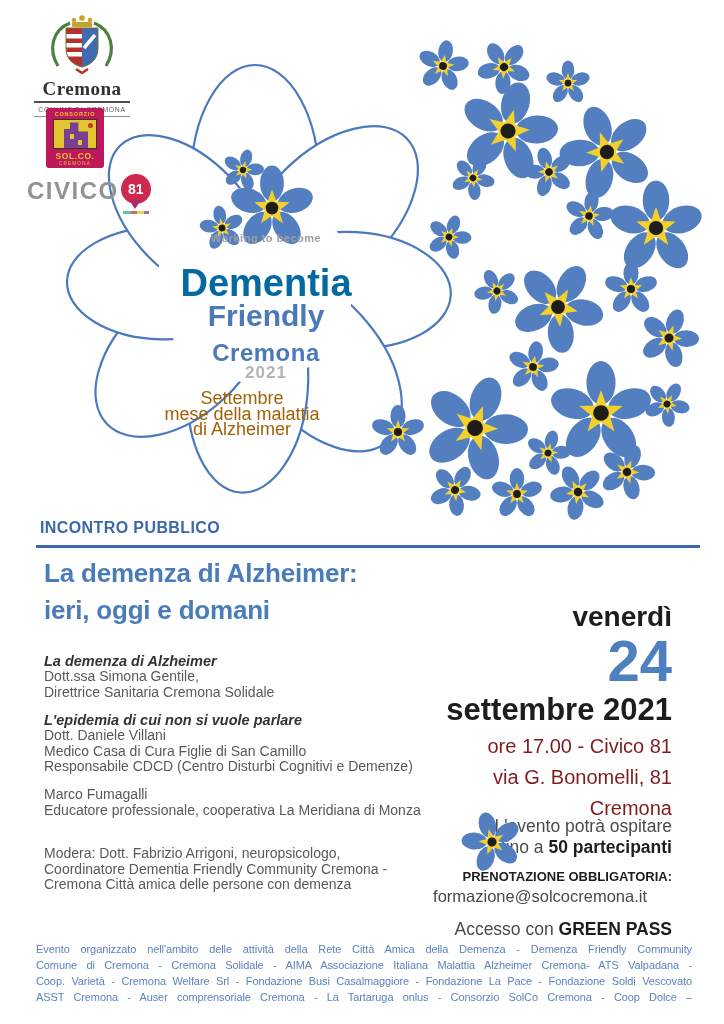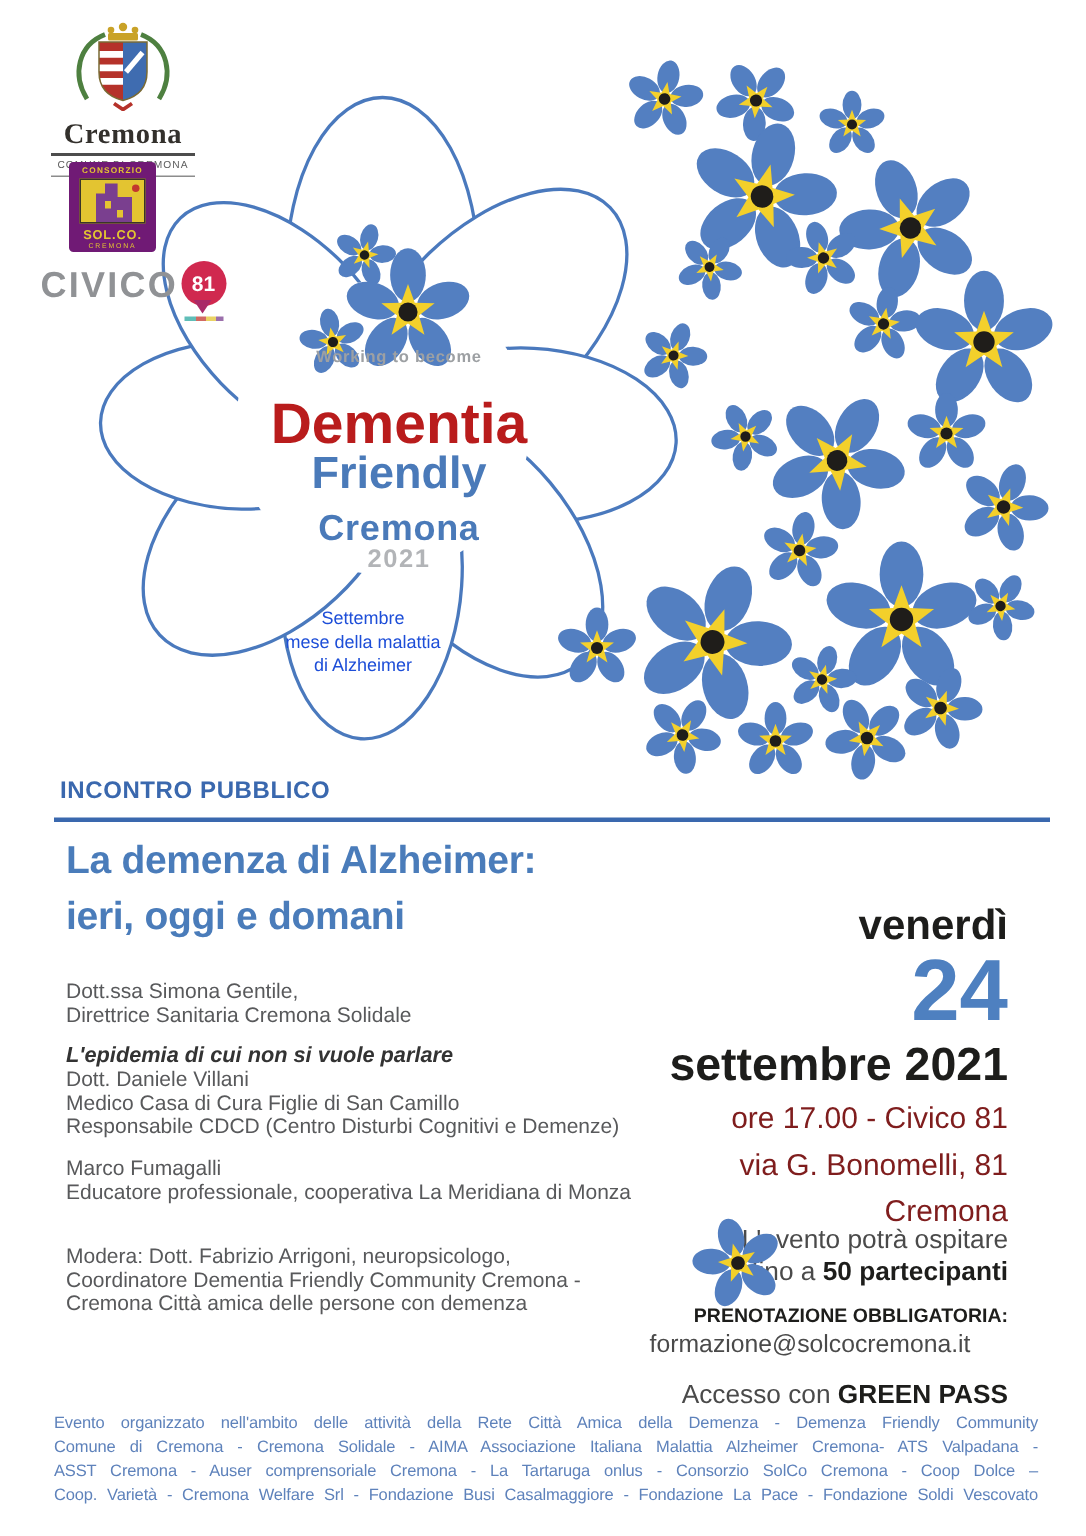--- a/index.html
+++ b/index.html
@@ -10,21 +10,21 @@
     background:#ffffff; overflow:hidden;
   }
   svg.decor { position:absolute; left:0; top:0; }
 
   
   .comune-logo { position:absolute; left:34px; top:14px; width:96px; text-align:center; }
   .comune-name { font-family:"Liberation Serif", serif; font-weight:bold; font-size:19px; color:#33302c; letter-spacing:.5px; padding-bottom:1px; border-bottom:2px solid #4d4d4d; }
   .comune-sub  { font-size:6.8px; letter-spacing:.7px; color:#5e5e5e; padding:2.5px 0 3px; border-bottom:1.5px solid #8c8c8c; }
 
   .solco-logo { position:absolute; left:46px; top:108px; width:58px; height:60px;
-    background:#701a75; border-radius:3px; display:flex; flex-direction:column; align-items:center; padding:3px 0 2px; }
+    background:#be185d; border-radius:3px; display:flex; flex-direction:column; align-items:center; padding:3px 0 2px; }
   .solco-top { font-size:5.5px; color:#e3c431; letter-spacing:.8px; font-weight:bold; }
   .solco-art { width:44px; height:30px; background:#e3c431; margin:2px 0; position:relative; overflow:hidden; border:1px solid #3a3428; }
   .solco-art .purple { position:absolute; left:10px; top:0; width:24px; height:30px; background:#7a3f8f;
     clip-path:polygon(0 100%, 0 30%, 25% 30%, 25% 8%, 60% 8%, 60% 38%, 100% 38%, 100% 100%); }
   .solco-art .win1, .solco-art .win2 { position:absolute; width:4px; height:5px; background:#e3c431; }
   .solco-art .win1 { left:16px; top:14px; } .solco-art .win2 { left:24px; top:20px; }
   .solco-art .sun { position:absolute; right:3px; top:3px; width:5px; height:5px; border-radius:50%; background:#c2372e; }
   .solco-mid { font-size:8.5px; color:#e3c431; font-weight:bold; letter-spacing:.6px; }
   .solco-bot { font-size:4.6px; color:#e3c431; letter-spacing:1.2px; }
 
@@ -34,26 +34,26 @@
   .civico-pin .bubble { width:30px; height:30px; border-radius:50%; background:#d0294f; color:#ffffff;
     font-size:14px; font-weight:bold; display:flex; align-items:center; justify-content:center; }
   .civico-pin .tail { position:absolute; left:8px; top:26px; width:0; height:0;
     border-left:6px solid transparent; border-right:6px solid transparent; border-top:9px solid #a92a68; }
   .civico-pin .strip { position:absolute; left:2px; top:37px; width:26px; height:3px;
     background:linear-gradient(90deg,#2ba8a0 0 30%, #c2372e 30% 55%, #e3c431 55% 80%, #7a3f8f 80% 100%); opacity:.75; }
 
   
   .badge-text { position:absolute; left:96px; top:0; width:340px; text-align:center; }
   .badge-tagline { position:absolute; top:232px; width:100%; font-size:11px; font-weight:600; color:#9da0a3; letter-spacing:.5px; }
-  .badge-word1 { position:absolute; top:262px; width:100%; font-size:38px; font-weight:bold; color:#b91c1c; }
+  .badge-word1 { position:absolute; top:262px; width:100%; font-size:38px; font-weight:bold; color:#0369a1; }
   .badge-word2 { position:absolute; top:299px; width:100%; font-size:30px; font-weight:bold; color:#4a7ab9; }
   .badge-city  { position:absolute; top:339px; width:100%; font-size:24px; font-weight:bold; color:#4a7ab9; letter-spacing:.5px; }
   .badge-year  { position:absolute; top:363px; width:100%; font-size:17px; font-weight:bold; color:#b2b4b7; letter-spacing:1px; }
   .badge-note  { position:absolute; left:142px; top:391px; width:200px; text-align:center;
-    font-size:12px; line-height:15.5px; color:#1d4ed8;margin-top:14px; }
+    font-size:18px; line-height:15.5px; color:#a16207; }
 
   
   .kicker { position:absolute; left:40px; top:519px; font-size:16px; font-weight:bold; color:#3a68ae; letter-spacing:.4px; }
   .rule   { position:absolute; left:36px; top:545px; width:664px; height:2.5px; background:#3a68ae; }
 
   
   .title { position:absolute; left:44px; top:555px; font-size:26px; font-weight:bold; color:#4a7cba; line-height:37px; letter-spacing:-.2px; }
   .talks { position:absolute; left:44px; top:653px; width:424px; }
   .talk  { margin-bottom:12px; }
   .talk-title { font-size:14.5px; font-weight:bold; font-style:italic; color:#333333; line-height:16px; white-space:pre-line; }
@@ -226,20 +226,21 @@
   <div class="kicker">INCONTRO PUBBLICO</div>
   <div class="rule"></div>
 
   <div class="title">
     <div>La demenza di Alzheimer:</div>
     <div>ieri, oggi e domani</div>
   </div>
 
   <div class="talks">
     <div class="talk">
+      <div class="talk-title">La demenza di Alzheimer</div>
       <div class="talk-line">Dott.ssa Simona Gentile,</div>
       <div class="talk-line">Direttrice Sanitaria Cremona Solidale</div>
     </div>
     <div class="talk">
       <div class="talk-title">L'epidemia di cui non si vuole parlare</div>
       <div class="talk-line">Dott. Daniele Villani</div>
       <div class="talk-line">Medico Casa di Cura Figlie di San Camillo</div>
       <div class="talk-line">Responsabile CDCD (Centro Disturbi Cognitivi e Demenze)</div>
     </div>
     <div class="talk">
@@ -267,17 +268,17 @@
     <div class="cap-line">L'evento potrà ospitare</div>
     <div class="cap-line"><span>fino a </span><b>50 partecipanti</b></div>
     <div class="resv">PRENOTAZIONE OBBLIGATORIA:</div>
     <div class="email">formazione@solcocremona.it</div>
     <div class="access"><span>Accesso con </span><b>GREEN PASS</b></div>
   </div>
 
   <div class="footer">
     <div class="fline">Evento organizzato nell'ambito delle attività della Rete Città Amica della Demenza - Demenza Friendly Community</div>
     <div class="fline">Comune di Cremona - Cremona Solidale - AIMA Associazione Italiana Malattia Alzheimer Cremona- ATS Valpadana -</div>
+    <div class="fline">Coop. Varietà - Cremona Welfare Srl - Fondazione Busi Casalmaggiore - Fondazione La Pace - Fondazione Soldi Vescovato</div>
     <div class="fline">ASST Cremona - Auser comprensoriale Cremona - La Tartaruga onlus - Consorzio SolCo Cremona - Coop Dolce –</div>
-    <div class="fline">Coop. Varietà - Cremona Welfare Srl - Fondazione Busi Casalmaggiore - Fondazione La Pace - Fondazione Soldi Vescovato</div>
   </div>
 
 </div>
 
 </body></html>

